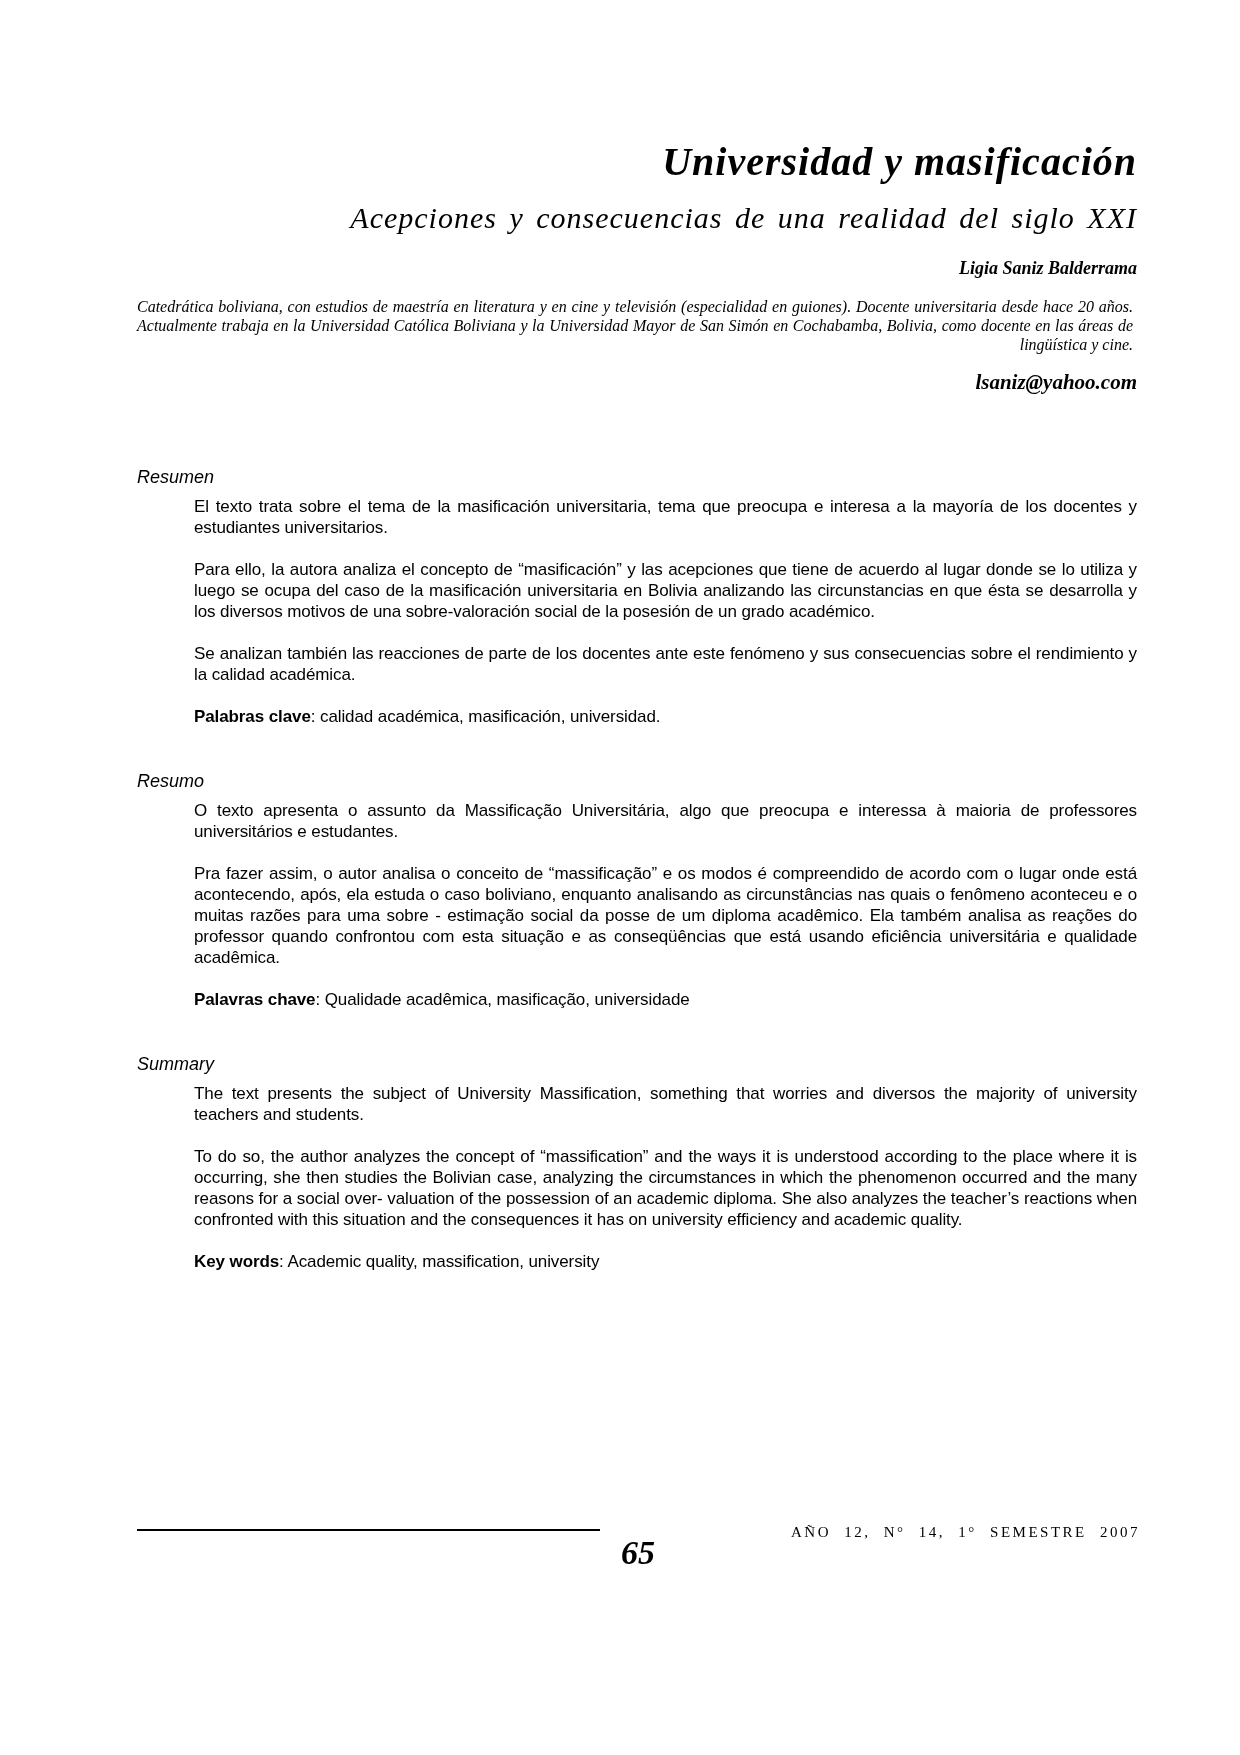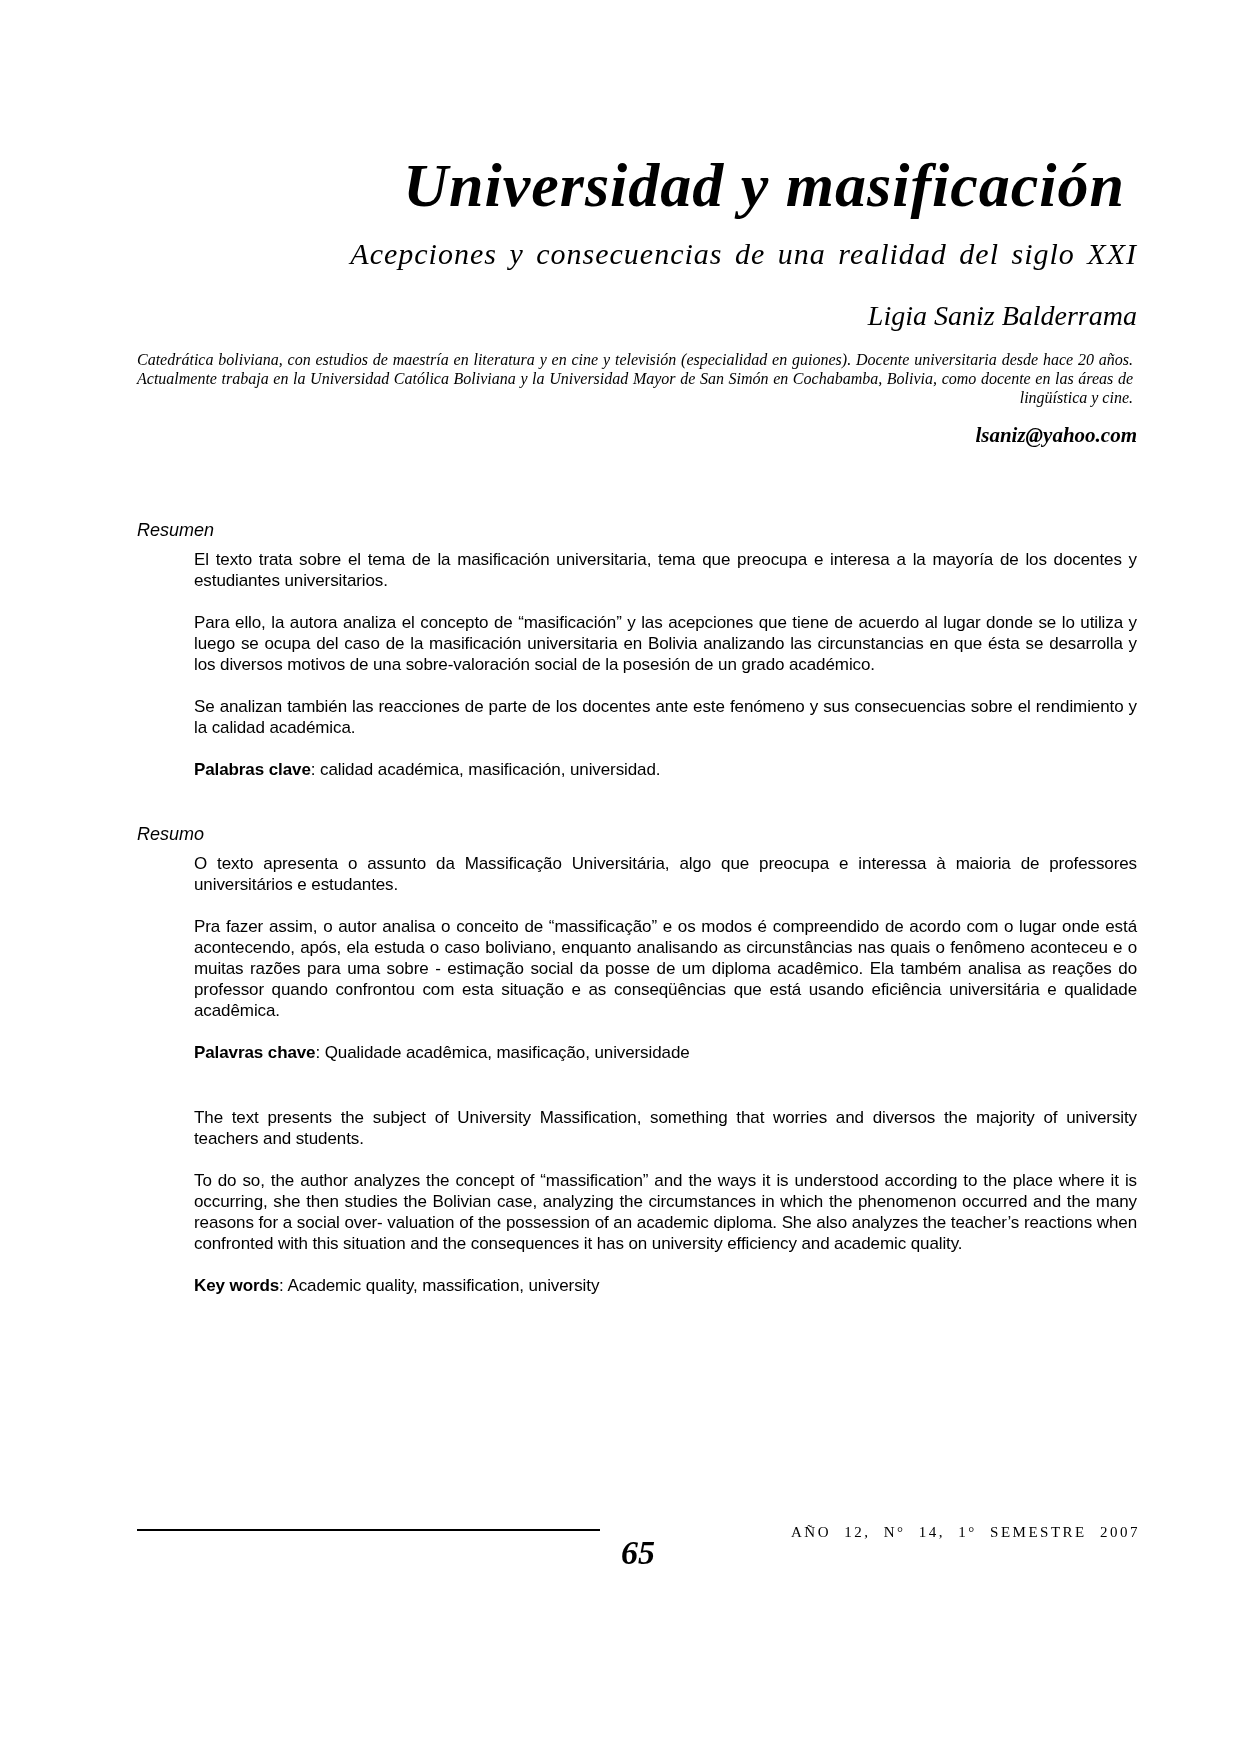--- a/index.html
+++ b/index.html
@@ -12,44 +12,44 @@
     color: #000;
     font-family: "Liberation Sans", sans-serif;
     overflow: hidden;
   }
   
   .header {
     padding: 140px 103px 0 137px;
     text-align: right;
   }
   .title {
-    margin: 12px;
+    margin: 0;
     font-family: "Liberation Serif", serif;
     font-style: italic;
     font-weight: 600;
-    font-size: 62px;
+    font-size: 40px;
     line-height: 1.08;
     letter-spacing: 1px;
   }
   .subtitle {
     margin: 18px 0 0 0;
     font-family: "Liberation Serif", serif;
     font-style: italic;
     font-weight: 500;
     font-size: 30px;
     line-height: 1.1;
     letter-spacing: 1px;
     word-spacing: 4px;
   }
   .author {
-    margin-top: 30px;
+    margin-top: 24px;
     font-family: "Liberation Serif", serif;
     font-style: italic;
-    font-weight: 400;
-    font-size: 28px;
+    font-weight: 700;
+    font-size: 18px;
   }
   .bio {
     margin: 18px 4px 0 0;
     font-family: "Liberation Serif", serif;
     font-style: italic;
     font-size: 16px;
     line-height: 19px;
     text-align: justify;
     text-align-last: right;
   }
@@ -140,20 +140,21 @@
     </section>
 
     <section class="section">
       <h3>Resumo</h3>
       <p>O texto apresenta o assunto da Massificação Universitária, algo que preocupa e interessa à maioria de professores universitários e estudantes.</p>
       <p>Pra fazer assim, o autor analisa o conceito de “massificação” e os modos é compreendido de acordo com o lugar onde está acontecendo, após, ela estuda o caso boliviano, enquanto analisando as circunstâncias nas quais o fenômeno aconteceu e o muitas razões para uma sobre - estimação social da posse de um diploma acadêmico. Ela também analisa as reações do professor quando confrontou com esta situação e as conseqüências que está usando eficiência universitária e qualidade acadêmica.</p>
       <p class="kw"><b>Palavras chave</b><span>: Qualidade acadêmica, masificação, universidade</span></p>
     </section>
 
     <section class="section">
+      <h3>Summary</h3>
       <p>The text presents the subject of University Massification, something that worries and diversos the majority of university teachers and students.</p>
       <p>To do so, the author analyzes the concept of “massification” and the ways it is understood according to the place where it is occurring, she then studies the Bolivian case, analyzing the circumstances in which the phenomenon occurred and the many reasons for a social over- valuation of the possession of an academic diploma. She also analyzes the teacher’s reactions when confronted with this situation and the consequences it has on university efficiency and academic quality.</p>
       <p class="kw"><b>Key words</b><span>: Academic quality, massification, university</span></p>
     </section>
 
   </div>
 
   <div class="footer-rule"></div>
   <div class="issue-info">AÑO 12,  N° 14,  1° SEMESTRE 2007</div>
   <div class="page-number">65</div>

